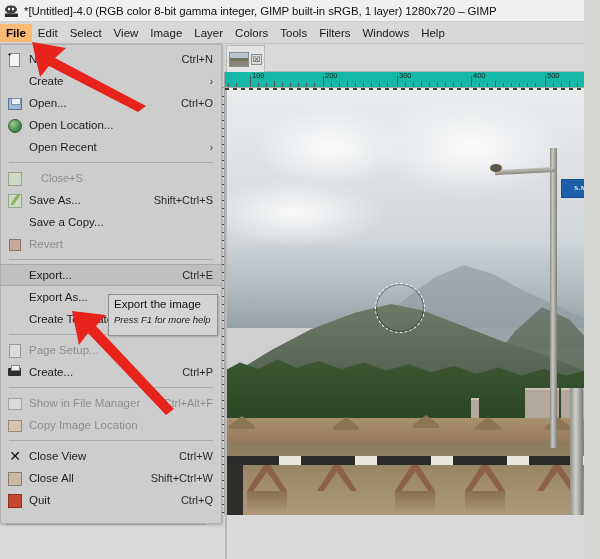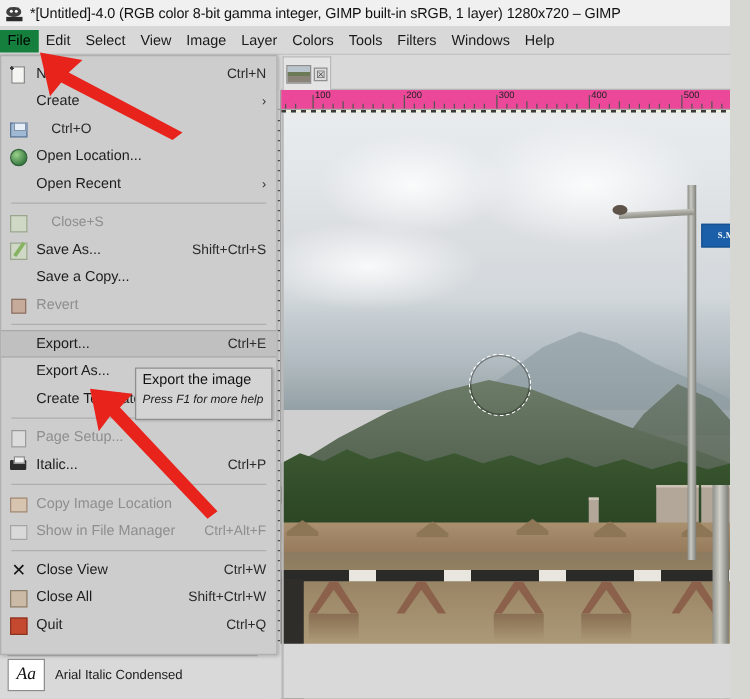--- a/index.html
+++ b/index.html
@@ -23,21 +23,21 @@
 
   
   .menubar{
     position:absolute;left:0;top:22px;width:600px;height:22px;
     background:#d8d8d8;border-bottom:1px solid #c3c3c3;
     display:flex;align-items:center;box-sizing:border-box;
   }
   .menubar-item{
     font-size:11.5px;color:#1a1a1a;padding:3px 6px 3px 6px;white-space:nowrap;cursor:default;
   }
-  .menubar-item.active{background:#15803d;color:#000;font-weight:normal;}
+  .menubar-item.active{background:#fdba74;color:#000;font-weight:bold;}
 
   
   .workspace{position:absolute;left:0;top:44px;width:600px;height:515px;background:#d9d9d9;}
 
   
   .tabstrip{
     position:absolute;left:225px;top:0;width:375px;height:28px;
     background:#d9d9d9;border-bottom:1px solid #b5b5b5;box-sizing:border-box;
   }
   .tab{
@@ -51,21 +51,21 @@
     border:1px solid #8d8d8d;
   }
   .tab-close{
     width:11px;height:11px;flex:none;border:1px solid #8f8f8f;background:#dcdcdc;
     font-size:8px;line-height:9px;text-align:center;color:#333;box-sizing:border-box;
   }
 
   
   .hruler{
     position:absolute;left:225px;top:28px;width:375px;height:16px;
-    background:#ec4899;border-bottom:1px solid #a9a9a9;overflow:hidden;box-sizing:border-box;
+    background:#14b8a6;border-bottom:1px solid #a9a9a9;overflow:hidden;box-sizing:border-box;
   }
   .hruler .tick{position:absolute;bottom:0;width:1px;background:#555;}
   .hruler .t-min{height:4px;}
   .hruler .t-mid{height:6px;}
   .hruler .t-maj{height:11px;}
   .hruler .rlabel{
     position:absolute;top:0px;font-size:7.5px;color:#222;line-height:8px;padding-left:1px;
   }
 
   
@@ -490,24 +490,20 @@
         <div class="canvas-left-edge"></div>
         <div class="layer-border"></div>
       </div>
     </div>
   </div>
 
   <div class="bottombar">
     <div class="hscroll-track">
       <div class="hscroll-thumb"></div>
     </div>
-    <div class="font-row">
-      <span class="font-swatch">Aa</span>
-      <span class="font-name">Arial Italic Condensed</span>
-    </div>
   </div>
 
   <div class="menu">
 
     <div class="mi">
       <span class="ic">
           <i class="ic-new"></i>
         </span>
       <span class="lbl">New...</span>
       <span class="accel">Ctrl+N</span>
@@ -516,20 +512,21 @@
     <div class="mi">
       <span class="ic"></span>
       <span class="lbl">Create</span>
       <span class="arrow">›</span>
     </div>
 
     <div class="mi">
       <span class="ic">
           <i class="ic-open"></i>
         </span>
+      <span class="lbl">Open...</span>
       <span class="accel">Ctrl+O</span>
     </div>
 
 
     <div class="mi">
       <span class="ic">
           <i class="ic-globe"></i>
         </span>
       <span class="lbl">Open Location...</span>
       <span class="accel"></span>
@@ -599,40 +596,40 @@
           <i class="ic-page"></i>
         </span>
       <span class="lbl">Page Setup...</span>
       <span class="accel"></span>
     </div>
 
     <div class="mi">
       <span class="ic">
           <i class="ic-print"></i>
         </span>
-      <span class="lbl">Italic...</span>
+      <span class="lbl">Create...</span>
       <span class="accel">Ctrl+P</span>
     </div>
 
     <div class="sep"></div>
+
+    <div class="mi dis">
+      <span class="ic">
+          <i class="ic-filemgr"></i>
+        </span>
+      <span class="lbl">Show in File Manager</span>
+      <span class="accel">Ctrl+Alt+F</span>
+    </div>
 
     <div class="mi dis">
       <span class="ic">
           <i class="ic-copyloc"></i>
         </span>
       <span class="lbl">Copy Image Location</span>
       <span class="accel"></span>
-    </div>
-
-    <div class="mi dis">
-      <span class="ic">
-          <i class="ic-filemgr"></i>
-        </span>
-      <span class="lbl">Show in File Manager</span>
-      <span class="accel">Ctrl+Alt+F</span>
     </div>
 
     <div class="sep"></div>
 
     <div class="mi">
       <span class="ic">
           <i class="ic-x">✕</i>
         </span>
       <span class="lbl">Close View</span>
       <span class="accel">Ctrl+W</span>

